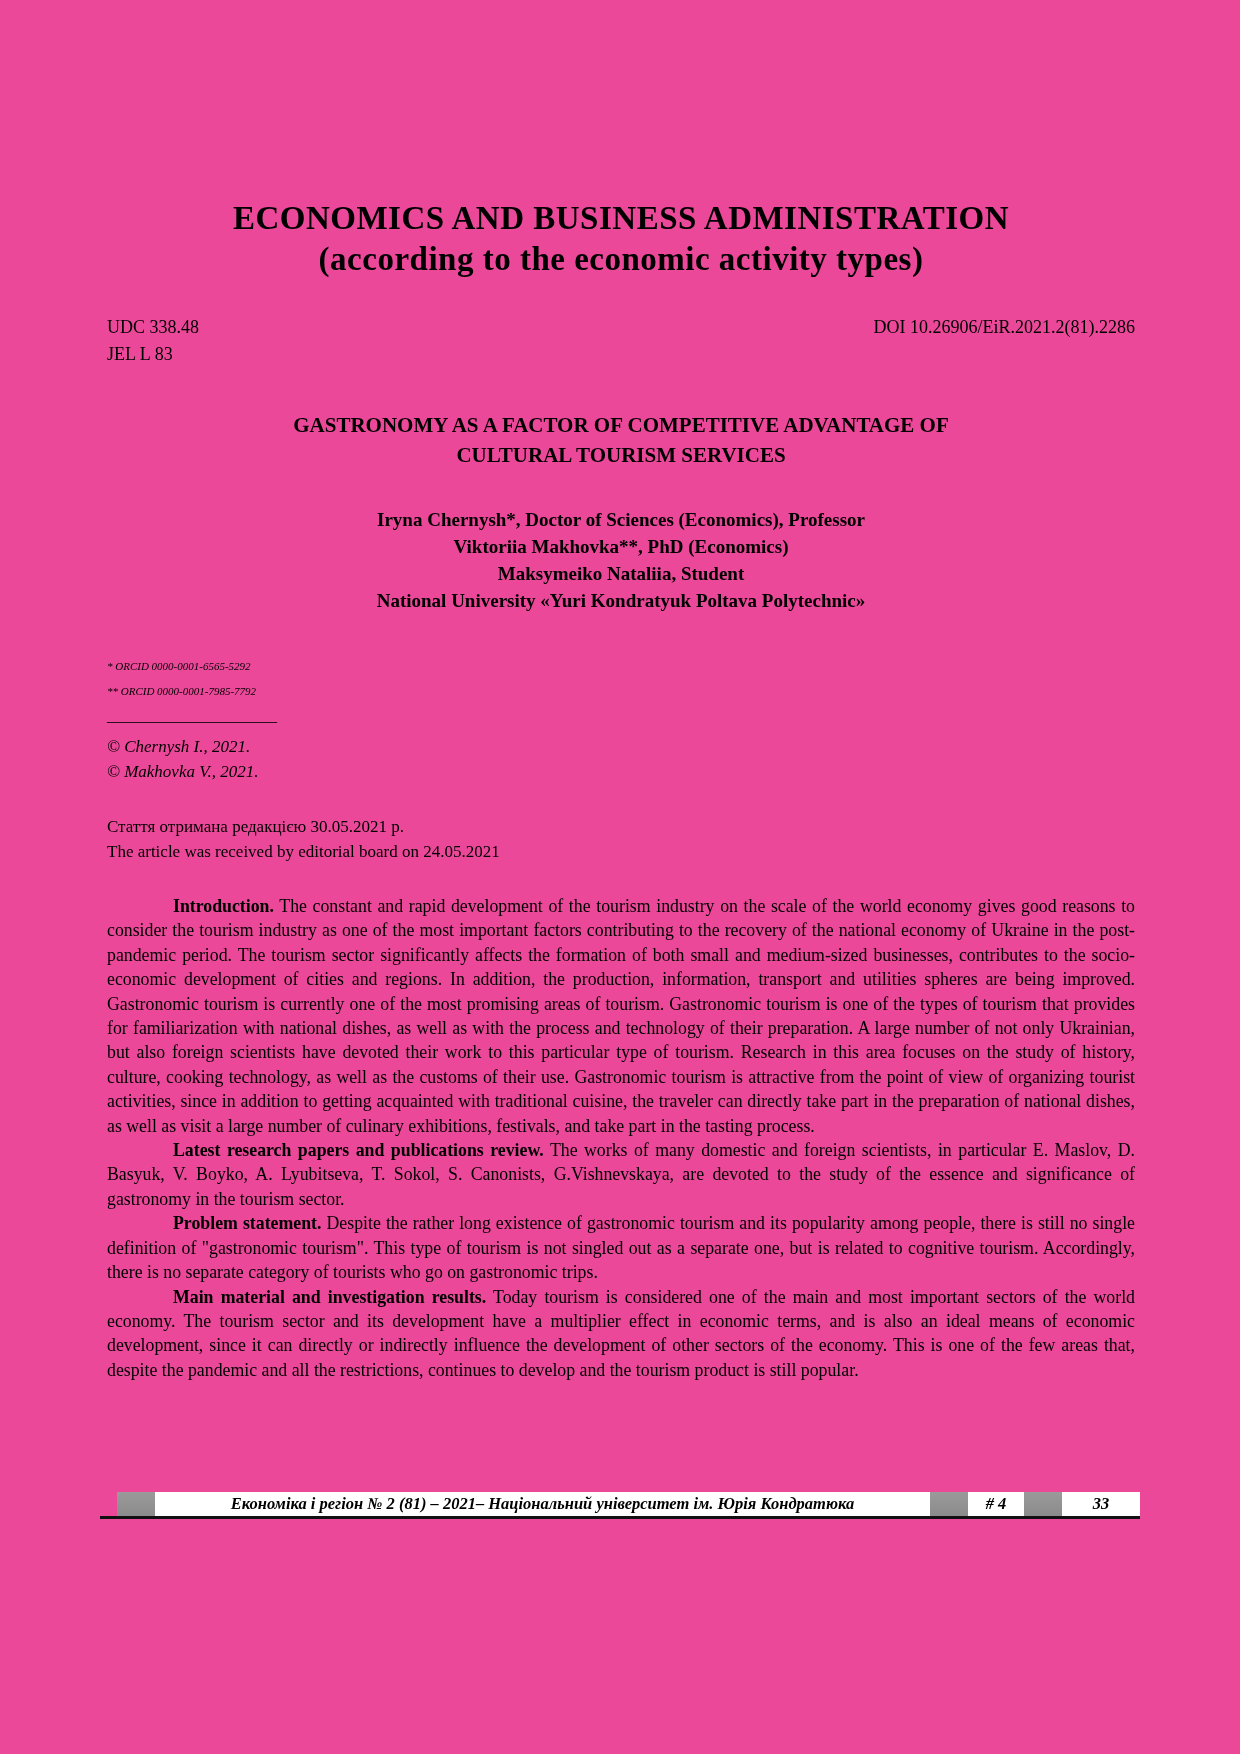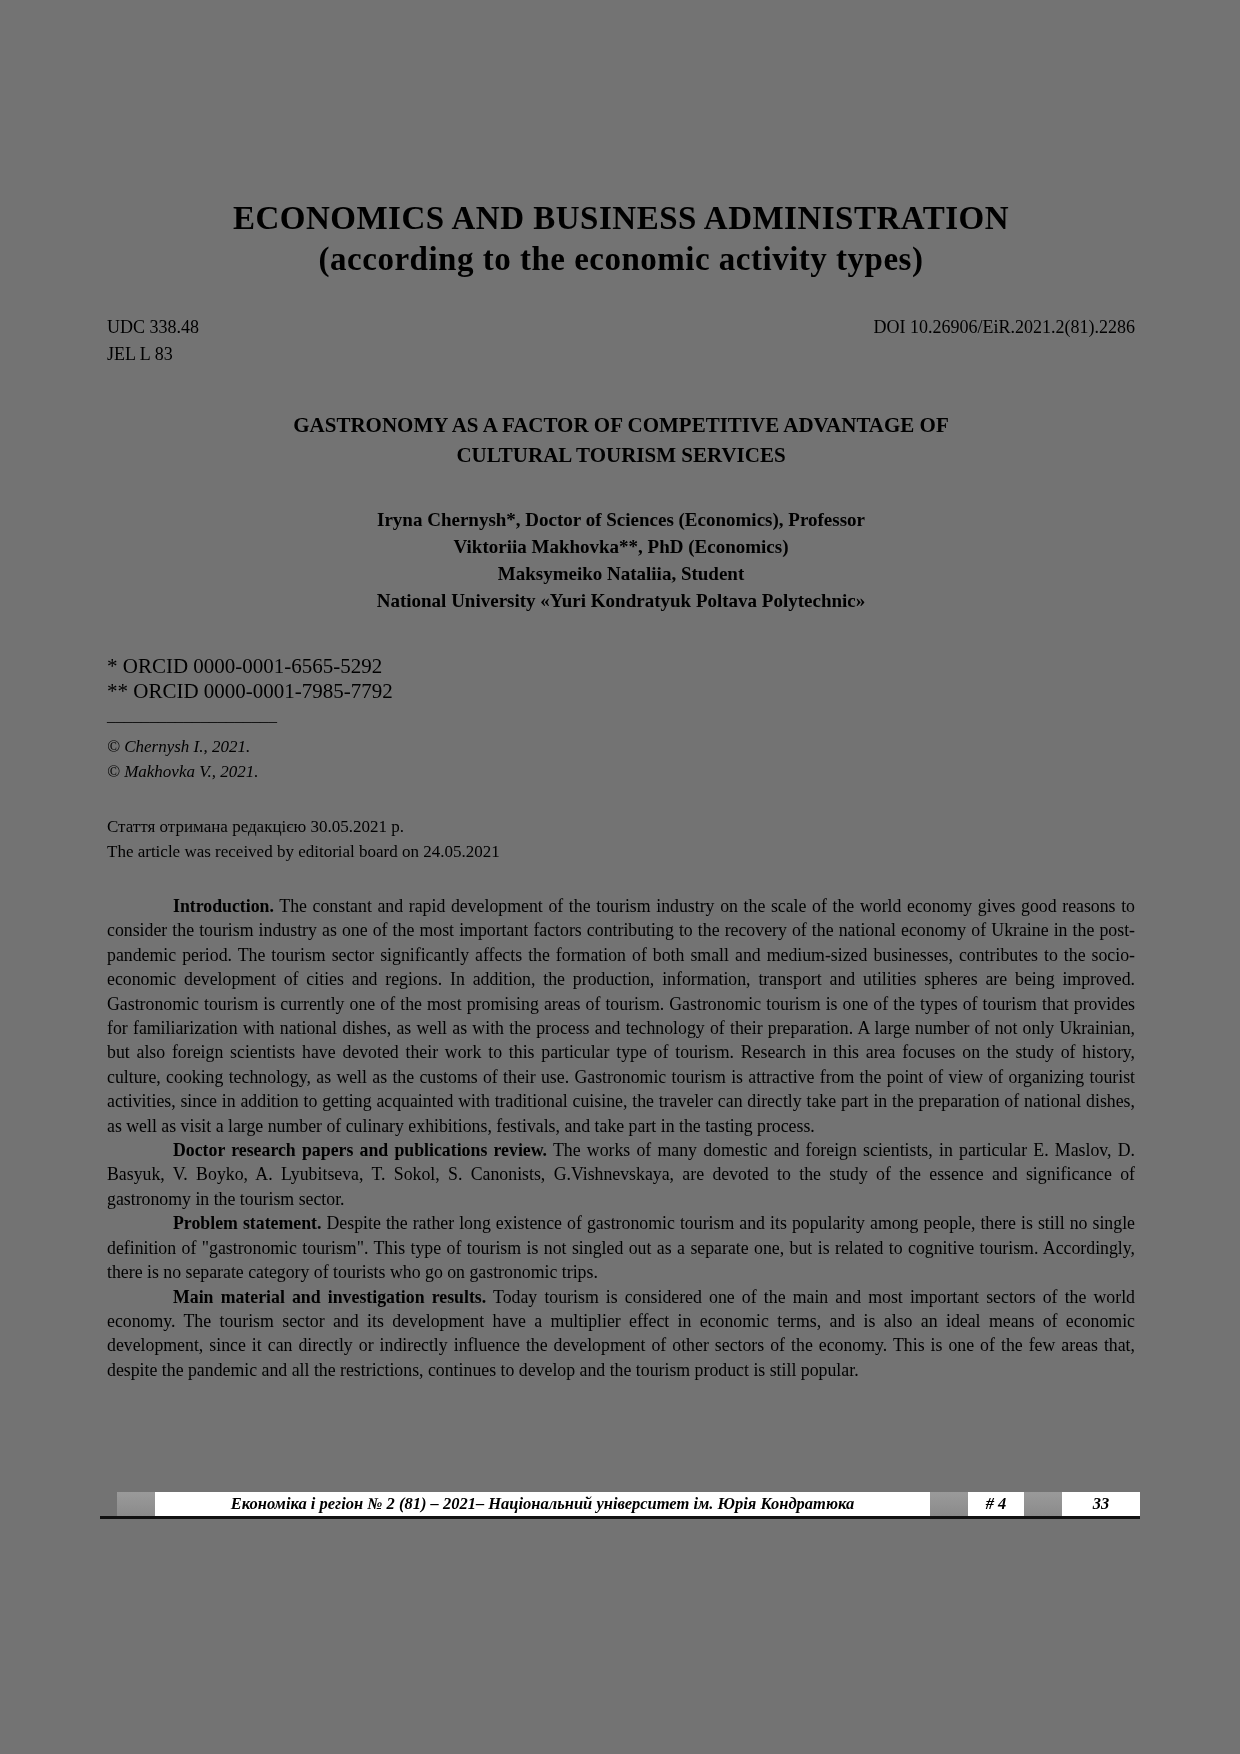--- a/index.html
+++ b/index.html
@@ -2,21 +2,21 @@
 <html><head>
 <meta charset="utf-8">
 <style>
   * { margin: 0; padding: 0; box-sizing: border-box; }
   html, body { background: #ffffff; }
   .page {
     position: relative;
     width: 1240px;
     height: 1754px;
     margin: 0 auto;
-    background: #737373;
+    background: #ec4899;
     color: #000000;
     font-family: "Liberation Serif", "DejaVu Serif", serif;
     padding: 198px 105px 0 107px;
     overflow: hidden;
   }
   .main-title {
     font-size: 33px;
     font-weight: bold;
     text-align: center;
     line-height: 41px;
@@ -31,21 +31,21 @@
     text-align: center;
     line-height: 30px;
   }
   .authors {
     margin-top: 36px;
     text-align: center;
     font-size: 19px;
     font-weight: bold;
     line-height: 27px;
   }
-  .orcid-block { margin-top: 40px; font-size: 21px; line-height: 25px; }
+  .orcid-block { margin-top: 40px; font-style: italic; font-size: 11px; line-height: 25px; }
   .divider-line { font-size: 17px; line-height: 20px; margin-top: 2px; }
   .copyright-block { font-style: italic; font-size: 17px; line-height: 25px; margin-top: 8px; }
   .received-block { margin-top: 30px; font-size: 17px; line-height: 25px; }
   .body-text {
     margin-top: 30px;
     font-size: 17.8px;
     line-height: 24.4px;
     text-align: justify;
   }
   .body-text p { text-indent: 66px; }
@@ -120,21 +120,21 @@
     <div>© Makhovka V., 2021.</div>
   </div>
 
   <div class="received-block">
     <div>Стаття отримана редакцією 30.05.2021 р.</div>
     <div>The article was received by editorial board on 24.05.2021</div>
   </div>
 
   <div class="body-text">
     <p><span class="lead">Introduction.</span> <span>The constant and rapid development of the tourism industry on the scale of the world economy gives good reasons to consider the tourism industry as one of the most important factors contributing to the recovery of the national economy of Ukraine in the post-pandemic period. The tourism sector significantly affects the formation of both small and medium-sized businesses, contributes to the socio-economic development of cities and regions. In addition, the production, information, transport and utilities spheres are being improved. Gastronomic tourism is currently one of the most promising areas of tourism. Gastronomic tourism is one of the types of tourism that provides for familiarization with national dishes, as well as with the process and technology of their preparation. A large number of not only Ukrainian, but also foreign scientists have devoted their work to this particular type of tourism. Research in this area focuses on the study of history, culture, cooking technology, as well as the customs of their use. Gastronomic tourism is attractive from the point of view of organizing tourist activities, since in addition to getting acquainted with traditional cuisine, the traveler can directly take part in the preparation of national dishes, as well as visit a large number of culinary exhibitions, festivals, and take part in the tasting process.</span></p>
-    <p><span class="lead">Doctor research papers and publications review.</span> <span>The works of many domestic and foreign scientists, in particular E. Maslov, D. Basyuk, V. Boyko, A. Lyubitseva, T. Sokol, S. Canonists, G.Vishnevskaya, are devoted to the study of the essence and significance of gastronomy in the tourism sector.</span></p>
+    <p><span class="lead">Latest research papers and publications review.</span> <span>The works of many domestic and foreign scientists, in particular E. Maslov, D. Basyuk, V. Boyko, A. Lyubitseva, T. Sokol, S. Canonists, G.Vishnevskaya, are devoted to the study of the essence and significance of gastronomy in the tourism sector.</span></p>
     <p><span class="lead">Problem statement.</span> <span>Despite the rather long existence of gastronomic tourism and its popularity among people, there is still no single definition of "gastronomic tourism". This type of tourism is not singled out as a separate one, but is related to cognitive tourism. Accordingly, there is no separate category of tourists who go on gastronomic trips.</span></p>
     <p><span class="lead">Main material and investigation results.</span> <span>Today tourism is considered one of the main and most important sectors of the world economy. The tourism sector and its development have a multiplier effect in economic terms, and is also an ideal means of economic development, since it can directly or indirectly influence the development of other sectors of the economy. This is one of the few areas that, despite the pandemic and all the restrictions, continues to develop and the tourism product is still popular.</span></p>
   </div>
 
   <div class="footer-bar">
     <div class="footer-gray"></div>
     <div class="footer-cell footer-journal">Економіка і регіон № 2 (81) – 2021– Національний університет ім. Юрія Кондратюка</div>
     <div class="footer-gray"></div>
     <div class="footer-cell footer-issue"># 4</div>
     <div class="footer-gray"></div>

